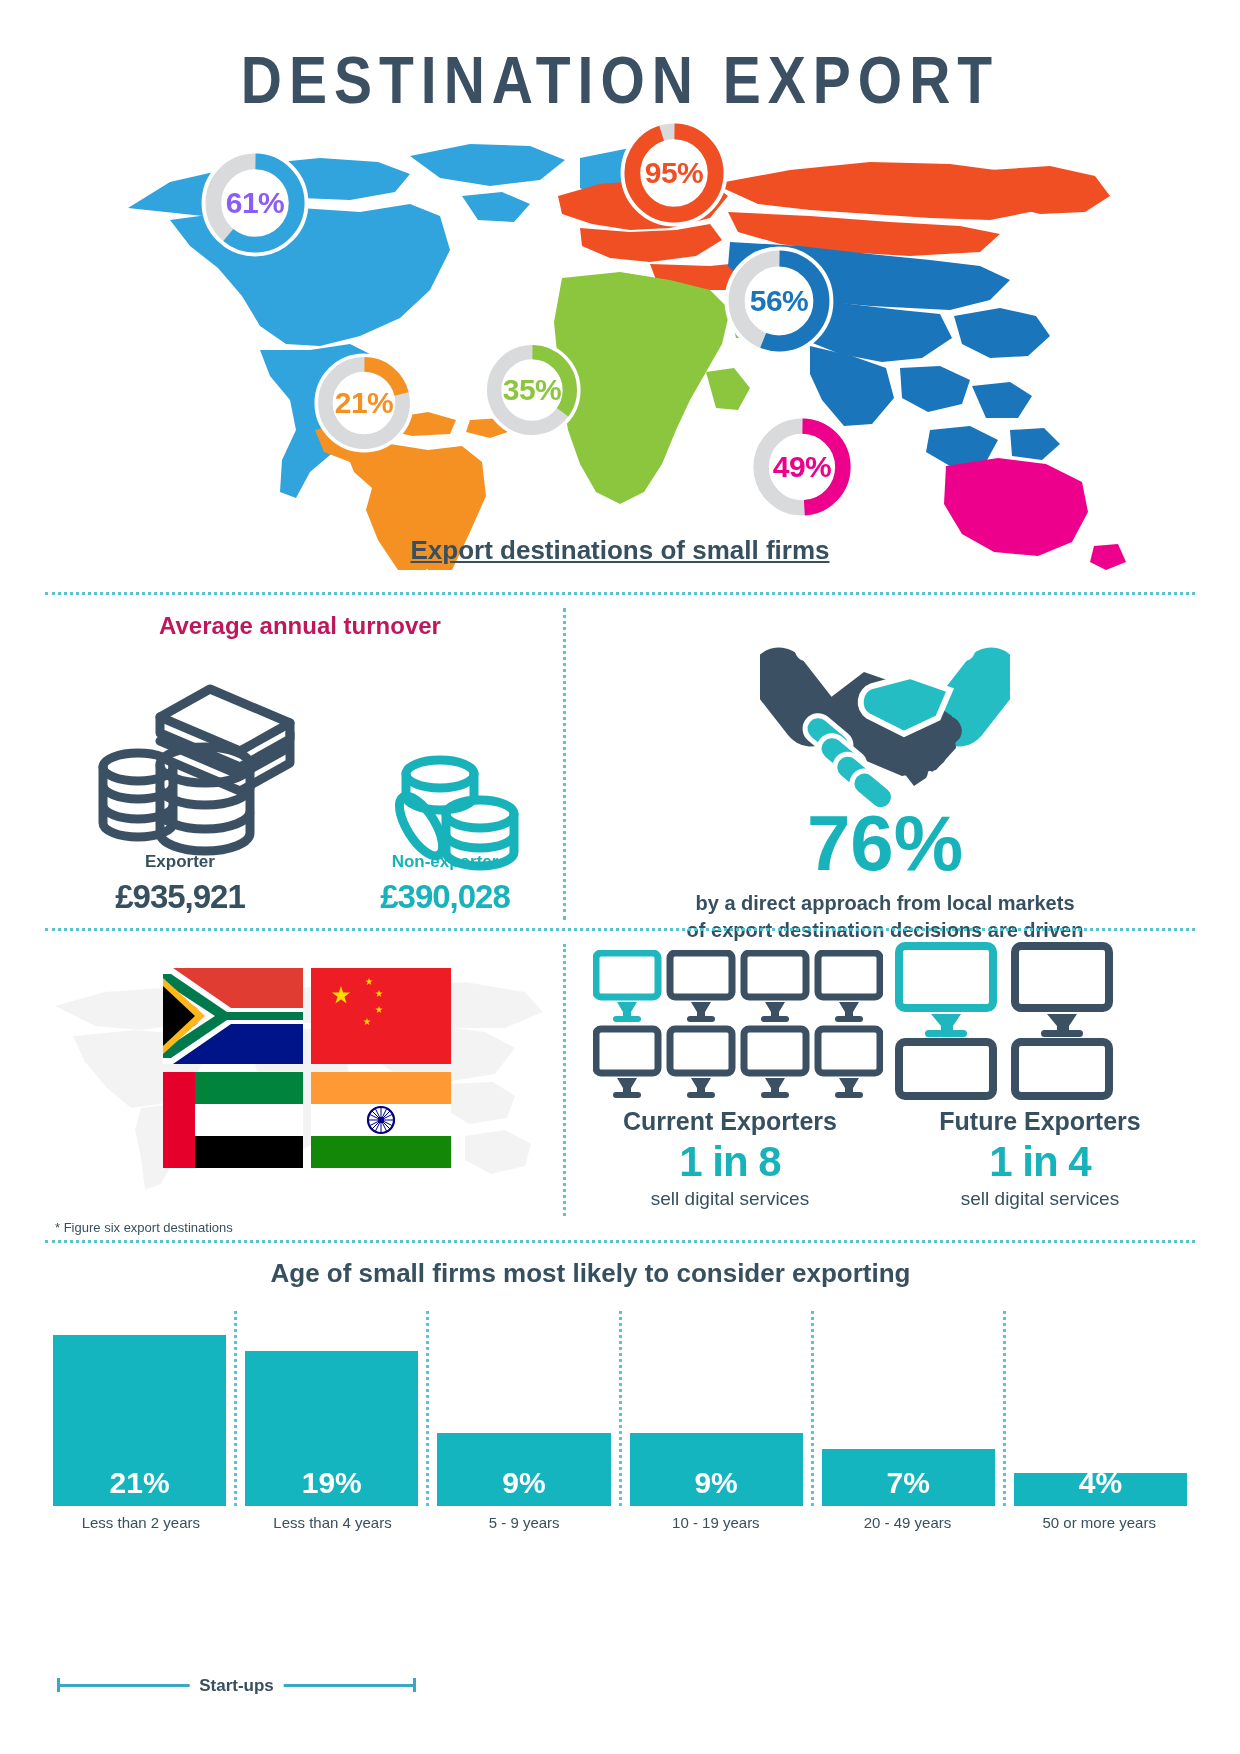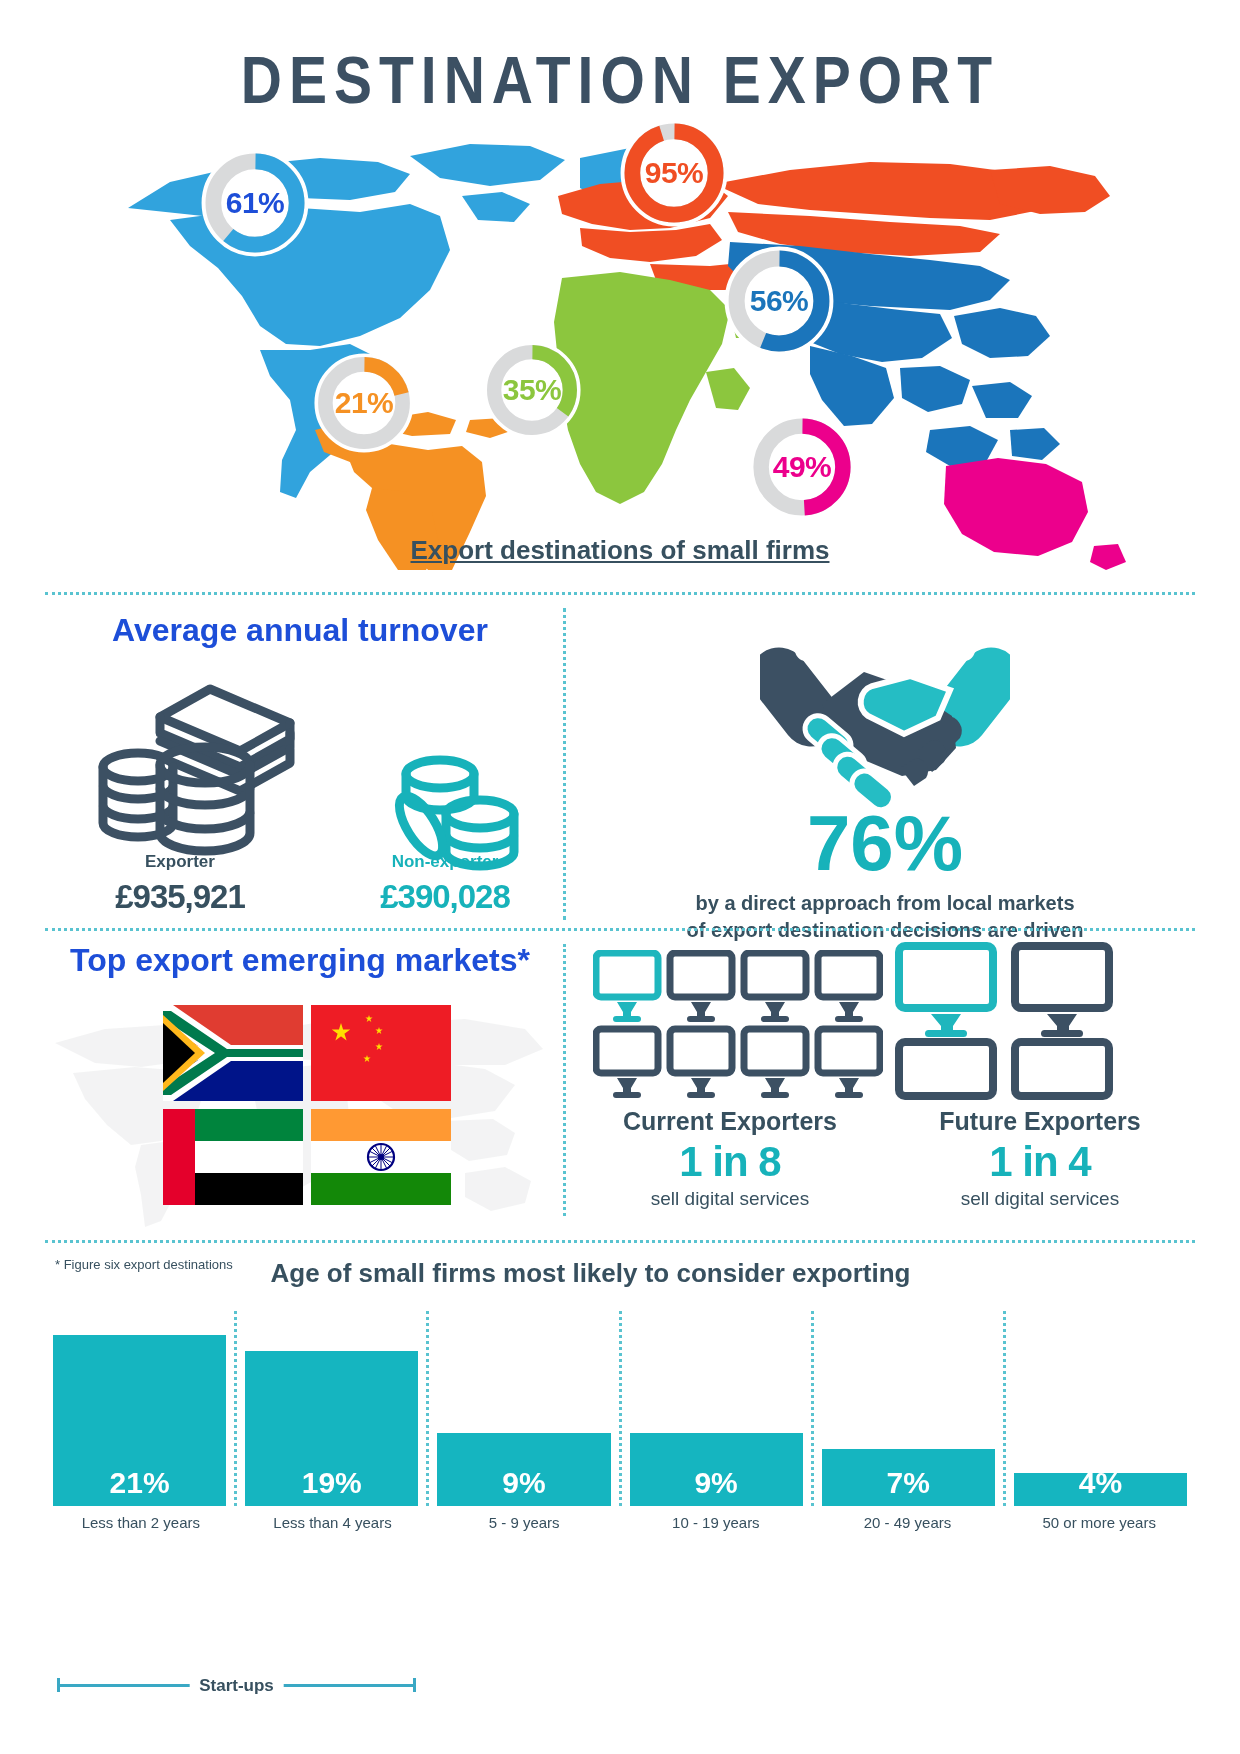--- a/index.html
+++ b/index.html
@@ -42,21 +42,21 @@
     position:absolute;left:45px;width:1150px;height:0;
     border-top:3px dotted #59c3d0;
   }
   .vdiv{
     position:absolute;width:0;
     border-left:3px dotted #59c3d0;
   }
 
   
   .turnover{position:absolute;top:612px;left:45px;width:510px;}
-  .sec-title{font-size:32px;font-weight:bold;text-align:center;color:#1d4ed8;}
+  .sec-title{font-size:24px;font-weight:bold;text-align:center;color:#be185d;}
   .coins-row{position:absolute;top:45px;left:0;width:510px;height:215px;}
   .coin-ex{position:absolute;left:45px;top:0;}
   .coin-nx{position:absolute;left:330px;top:95px;}
   .turn-labels{position:absolute;top:240px;left:0;width:510px;}
   .tl{position:absolute;text-align:center;width:230px;}
   .tl .cap{font-size:17px;font-weight:bold;}
   .tl .amt{font-size:33px;font-weight:bold;margin-top:6px;letter-spacing:-1px;}
   .tl-ex{left:20px;color:#37505f;}
   .tl-nx{left:285px;color:#17b2ba;}
 
@@ -169,21 +169,21 @@
         </g>
       </svg>
     </div>
 
     <div class="donut" style="left:200px;top:48px;width:110px;height:110px;">
       <svg width="110" height="110" viewBox="0 0 42 42">
         <circle cx="21" cy="21" r="15.9" fill="#fff" stroke="#fff" stroke-width="9"></circle>
         <circle cx="21" cy="21" r="15.9" fill="none" stroke="#d9dadb" stroke-width="6"></circle>
         <circle cx="21" cy="21" r="15.9" fill="none" stroke="#31a3dd" stroke-width="6" stroke-dasharray="61 39" stroke-dashoffset="25"></circle>
       </svg>
-      <div class="dlabel" style="color:#1d4ed8;">61%</div>
+      <div class="dlabel" style="color:#8b5cf6;">61%</div>
     </div>
 
     <div class="donut" style="left:313px;top:252px;width:102px;height:102px;">
       <svg width="102" height="102" viewBox="0 0 42 42">
         <circle cx="21" cy="21" r="15.9" fill="#fff" stroke="#fff" stroke-width="9"></circle>
         <circle cx="21" cy="21" r="15.9" fill="none" stroke="#d9dadb" stroke-width="6"></circle>
         <circle cx="21" cy="21" r="15.9" fill="none" stroke="#f59123" stroke-width="6" stroke-dasharray="21 79" stroke-dashoffset="25"></circle>
       </svg>
       <div class="dlabel" style="color:#f59123;">21%</div>
     </div>
@@ -305,21 +305,20 @@
     <div class="hs-pct">76%</div>
     <div class="hs-txt">
       <div>by a direct approach from local markets</div>
       <div>of export destination decisions are driven</div>
     </div>
   </div>
 
   <div class="hdiv" style="top:928px;"></div>
 
   <div class="flags-sec">
-    <div class="sec-title">Top export emerging markets*</div>
     <div class="flags-wrap">
       <svg class="ghostmap" viewBox="0 0 510 240">
         <g fill="#d8dadb">
           <path d="M10 48 L60 34 L120 30 L150 44 L140 66 L96 72 L50 68 Z"></path>
           <path d="M28 78 L90 72 L140 76 L160 94 L150 124 L116 146 L86 150 L62 130 L40 104 Z"></path>
           <path d="M96 150 L126 146 L140 166 L132 196 L116 226 L100 232 L96 200 L90 172 Z"></path>
           <path d="M206 38 L270 28 L320 34 L330 54 L292 66 L240 64 L208 54 Z"></path>
           <path d="M330 30 L420 24 L480 34 L498 54 L460 70 L398 70 L340 58 Z"></path>
           <path d="M214 76 L270 70 L300 82 L304 120 L288 156 L268 186 L250 196 L230 178 L218 142 L210 106 Z"></path>
           <path d="M320 70 L380 66 L440 74 L470 90 L450 116 L400 124 L348 114 L318 94 Z"></path>

